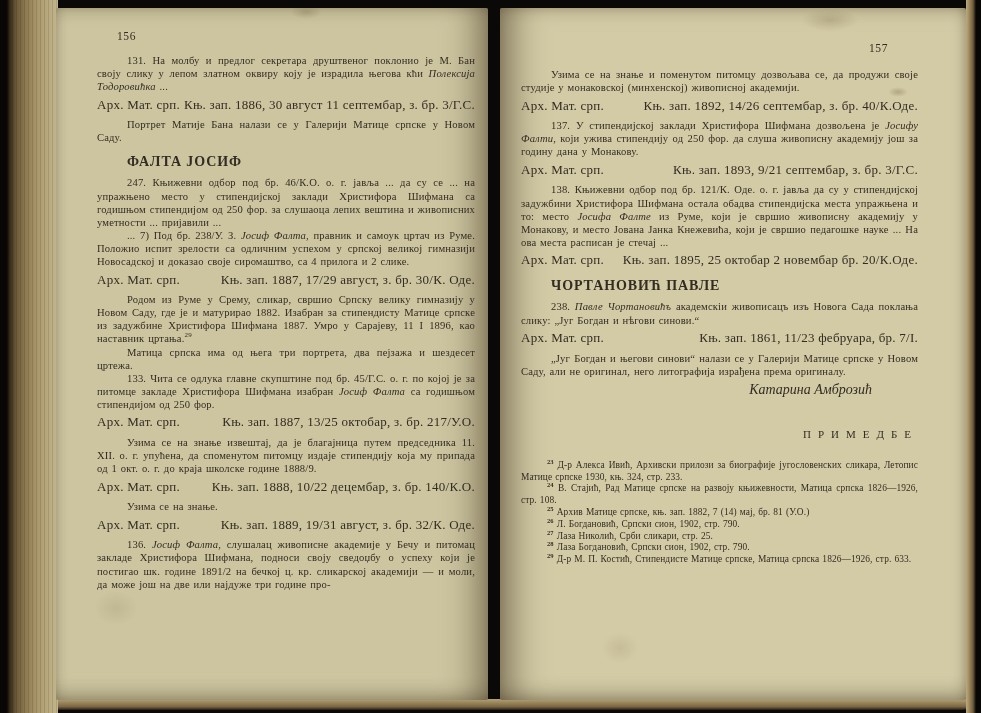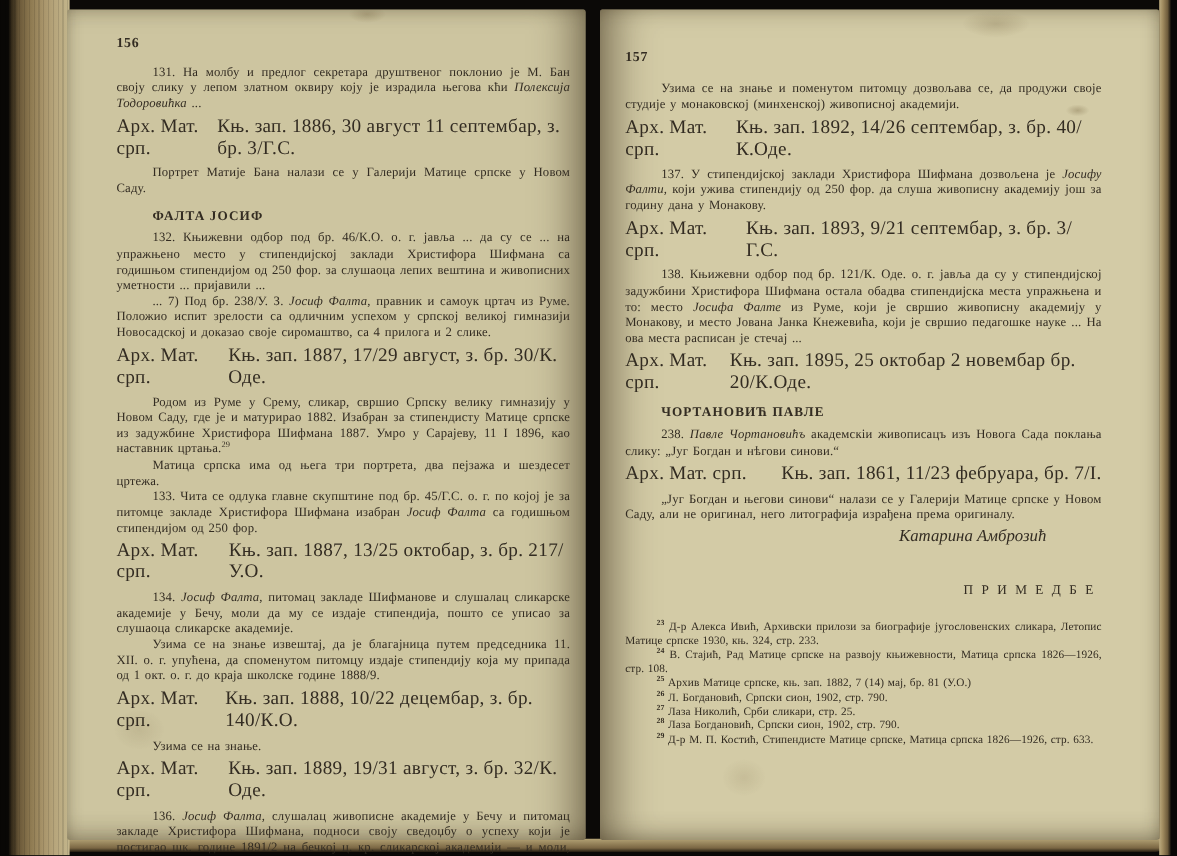--- a/index.html
+++ b/index.html
@@ -30,33 +30,33 @@
       radial-gradient(26px 22px at 120px 640px, rgba(90,70,35,.10), transparent 70%); }
   .page-left::before { content:''; position:absolute; inset:0; pointer-events:none; border-radius:2px;
     background:
       radial-gradient(22px 10px at 250px 4px, rgba(90,70,35,.22), transparent 70%),
       radial-gradient(30px 24px at 60px 600px, rgba(90,70,35,.10), transparent 70%); }
 
   .content { position:absolute; color:var(--ink,#332c22); }
   .content-left  { left:41px; top:22px; width:378px; }
   .content-right { left:21px; top:28px; width:397px; }
 
-  .pagenum { font-size:11.5px; font-weight:bold; letter-spacing:.6px; margin-bottom:12px; }
-  .pagenum.pn-right { text-align:left; padding-right:30px; margin-top:6px; margin-bottom:14px; }
+  .pagenum { font-size:11.5px; font-weight:normal; letter-spacing:.6px; margin-bottom:12px;margin-left:20px; }
+  .pagenum.pn-right { text-align:right; padding-right:30px; margin-top:6px; margin-bottom:14px; }
 
   p.para { font-size:10.6px; line-height:13.1px; text-align:justify; text-indent:30px;
            letter-spacing:.15px; word-spacing:1px; }
   p.para.noindent { text-indent:0; }
   .it { font-style:italic; }
   sup { font-size:7px; vertical-align:super; line-height:0; }
 
   .ref { display:flex; justify-content:space-between; align-items:center;
-         font-size:16px; letter-spacing:.25px; margin:3.5px 0 5.5px; }
+         font-size:13px; letter-spacing:.25px; margin:3.5px 0 5.5px; }
 
-  .heading { font-size:11px; font-weight:bold; letter-spacing:.9px; text-indent:30px; margin:10px 0 6px; }
+  .heading { font-size:14px; font-weight:bold; letter-spacing:.9px; text-indent:30px; margin:10px 0 6px; }
 
   .signature { text-align:right; padding-right:46px; font-size:14px; margin-top:4px; }
 
   .center-heading { text-align:right; font-size:11px; letter-spacing:7px; margin:30px 0 20px; }
 
   p.footnote { font-size:9.4px; line-height:11.8px; text-align:justify; text-indent:26px;
                letter-spacing:.1px; word-spacing:.6px; }
   p.footnote sup { font-size:6.5px; font-weight:bold; }
 </style>
 </head>
@@ -71,34 +71,33 @@
     <div class="content content-left">
       <div class="pagenum">156</div>
       <div id="left-blocks">
           <p class="para"><span>131. На молбу и предлог секретара друштвеног поклонио је М. Бан своју слику у лепом златном оквиру коју је израдила његова кћи </span><span class="it">Полексија Тодоровићка</span><span> ...</span></p>
           <div class="ref">
             <span>Арх. Мат. срп.</span>
             <span>Књ. зап. 1886, 30 август 11 септембар, з. бр. 3/Г.С.</span>
           </div>
           <p class="para"><span>Портрет Матије Бана налази се у Галерији Матице српске у Новом Саду.</span></p>
           <div class="heading">ФАЛТА ЈОСИФ</div>
-          <p class="para"><span>132. Књижевни одбор под бр. 46/К.О. о. г. јавља ... да су се ... на упражњено место у стипендијској заклади Христифора Шифмана са годишњом стипендијом од 250 фор. за слушаоца лепих вештина и живописних уметности ... пријавили ...</span></p>
+          <p class="para"><span>247. Књижевни одбор под бр. 46/К.О. о. г. јавља ... да су се ... на упражњено место у стипендијској заклади Христифора Шифмана са годишњом стипендијом од 250 фор. за слушаоца лепих вештина и живописних уметности ... пријавили ...</span></p>
           <p class="para"><span>... 7) Под бр. 238/У. З. </span><span class="it">Јосиф Фалта</span><span>, правник и самоук цртач из Руме. Положио испит зрелости са одличним успехом у српској великој гимназији Новосадској и доказао своје сиромаштво, са 4 прилога и 2 слике.</span></p>
           <div class="ref">
             <span>Арх. Мат. срп.</span>
             <span>Књ. зап. 1887, 17/29 август, з. бр. 30/К. Оде.</span>
           </div>
           <p class="para"><span>Родом из Руме у Срему, сликар, свршио Српску велику гимназију у Новом Саду, где је и матурирао 1882. Изабран за стипендисту Матице српске из задужбине Христифора Шифмана 1887. Умро у Сарајеву, 11 I 1896, као наставник цртања.</span><sup>29</sup></p>
           <p class="para"><span>Матица српска има од њега три портрета, два пејзажа и шездесет цртежа.</span></p>
           <p class="para"><span>133. Чита се одлука главне скупштине под бр. 45/Г.С. о. г. по којој је за питомце закладе Христифора Шифмана изабран </span><span class="it">Јосиф Фалта</span><span> са годишњом стипендијом од 250 фор.</span></p>
           <div class="ref">
             <span>Арх. Мат. срп.</span>
             <span>Књ. зап. 1887, 13/25 октобар, з. бр. 217/У.О.</span>
           </div>
-          <p class="para"><span>134. </span><span class="it">Јосиф Фалта</span><span>, питомац закладе Шифманове и слушалац сликарске академије у Бечу, моли да му се издаје стипендија, пошто се уписао за слушаоца сликарске академије.</span></p>
           <p class="para"><span>Узима се на знање извештај, да је благајница путем председника 11. XII. о. г. упућена, да споменутом питомцу издаје стипендију која му припада од 1 окт. о. г. до краја школске године 1888/9.</span></p>
           <div class="ref">
             <span>Арх. Мат. срп.</span>
             <span>Књ. зап. 1888, 10/22 децембар, з. бр. 140/К.О.</span>
           </div>
           <p class="para"><span>Узима се на знање.</span></p>
           <div class="ref">
             <span>Арх. Мат. срп.</span>
             <span>Књ. зап. 1889, 19/31 август, з. бр. 32/К. Оде.</span>
           </div>

